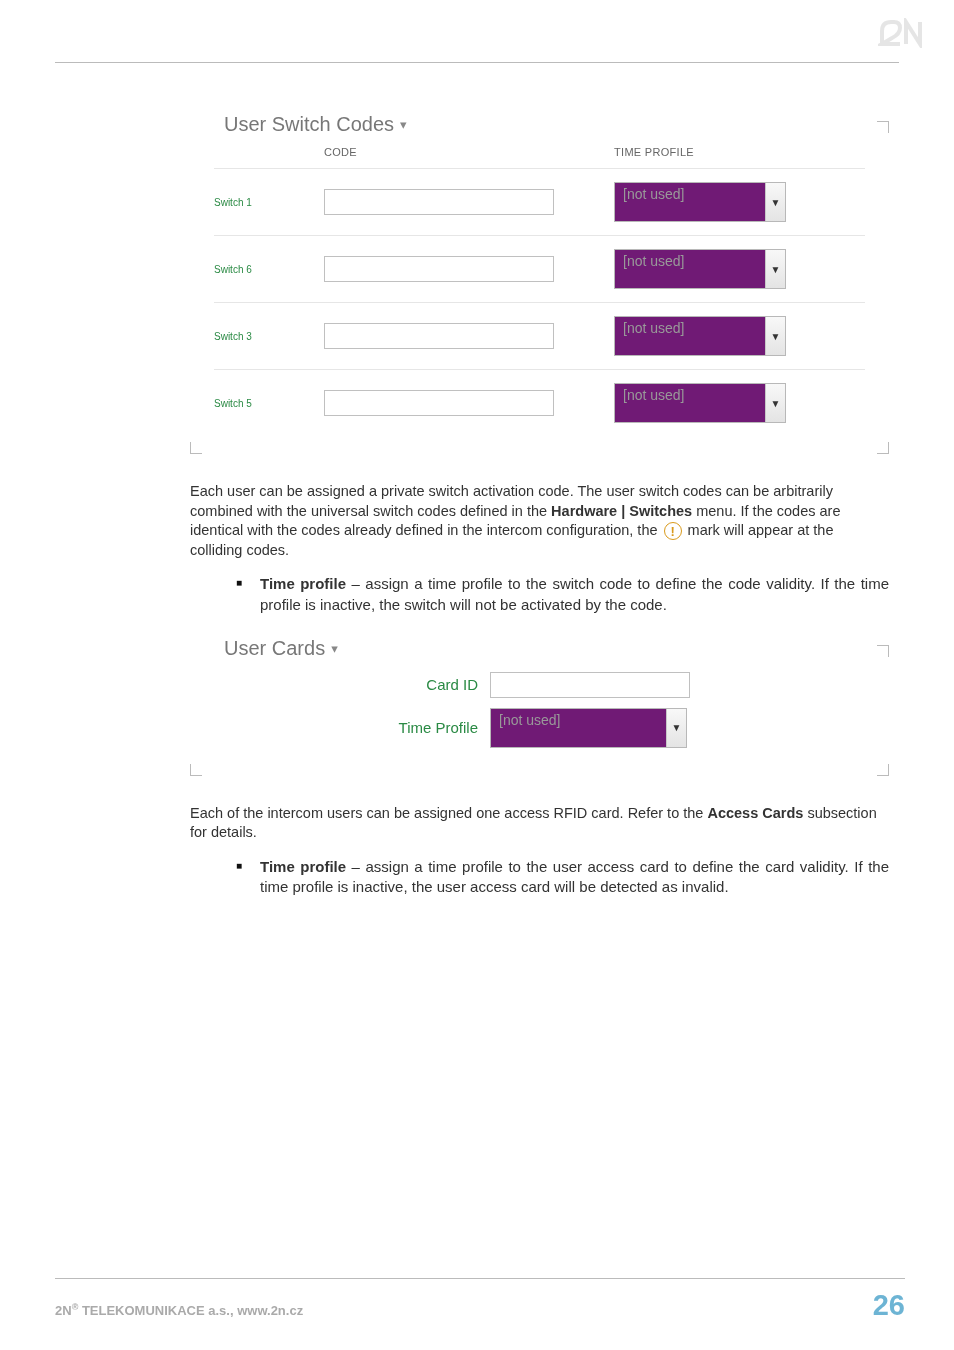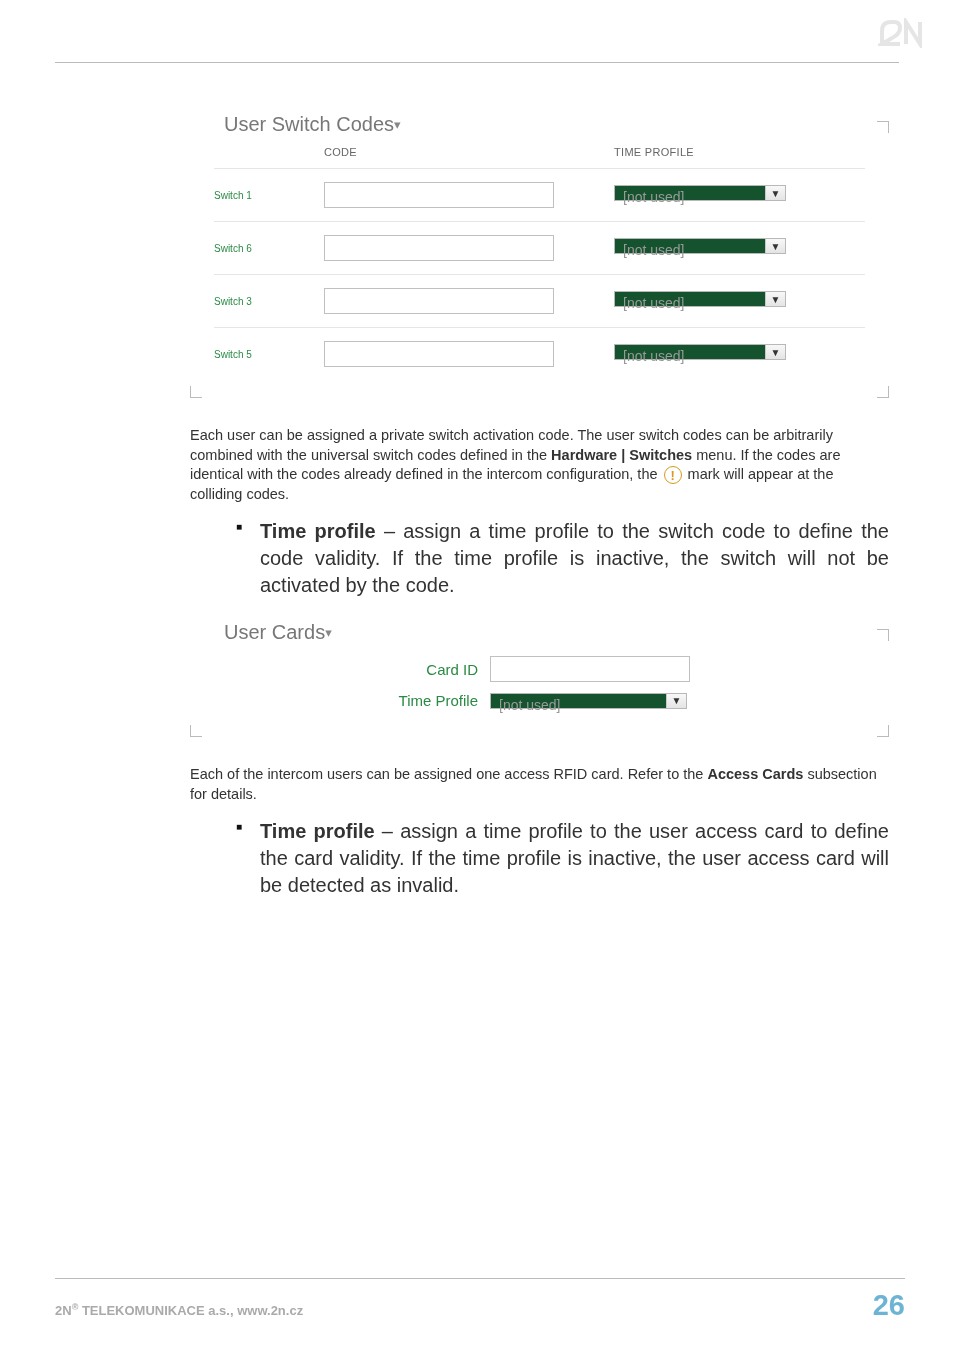--- a/index.html
+++ b/index.html
@@ -50,20 +50,21 @@
     .fieldset-corner-bl { bottom: 0; left: 0; border-width: 0 0 1px 1px; }
     .fieldset-corner-br { bottom: 0; right: 0; border-width: 0 1px 1px 0; }
     .legend {
       font-family: "Segoe UI", "Helvetica Neue", Arial, sans-serif;
       font-weight: 300;
       font-size: 20px;
       color: #777;
       padding: 0 12px 0 34px;
       display: inline-flex;
       align-items: center;
+      gap: 6px;
       background: #fff;
       position: relative;
     }
     .legend .chev {
       font-size: 13px;
       color: #888;
     }
     .switch-table {
       width: 100%;
       padding: 0 24px 18px 24px;
@@ -98,22 +99,22 @@
       padding: 2px 4px;
       font-size: 14px;
     }
     .switch-row .rselect {
       flex: 1;
       padding-left: 30px;
     }
     .select-wrap {
       display: inline-flex;
       border: 1px solid #b8b8b8;
-      height: 16px;
-      background: #14532d;
+      height: 40px;
+      background: #701a75;
     }
     .select-wrap .sel-text {
       color: #999;
       font-size: 14px;
       padding: 3px 8px;
       border-right: none;
       font-family: Arial, sans-serif;
     }
     .select-wrap .sel-btn {
       width: 20px;
@@ -152,21 +153,21 @@
     }
     ul.bullets {
       list-style: none;
       margin: 0 0 22px 46px;
       padding: 0;
     }
     ul.bullets li {
       position: relative;
       padding-left: 24px;
       text-align: justify;
-      font-size: 20px;
+      font-size: 15px;
       line-height: 1.35;
       margin-bottom: 4px;
       color: #333;
       font-family: Verdana, Arial, sans-serif;
     }
     ul.bullets li::before {
       content: "■";
       position: absolute;
       left: 0;
       top: 2px;

